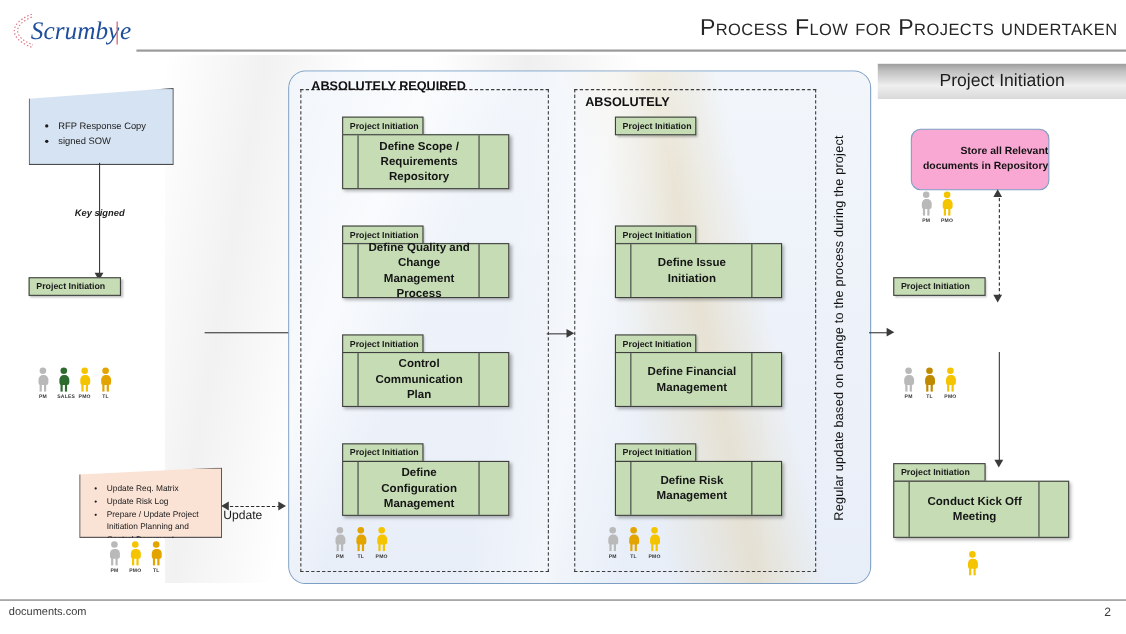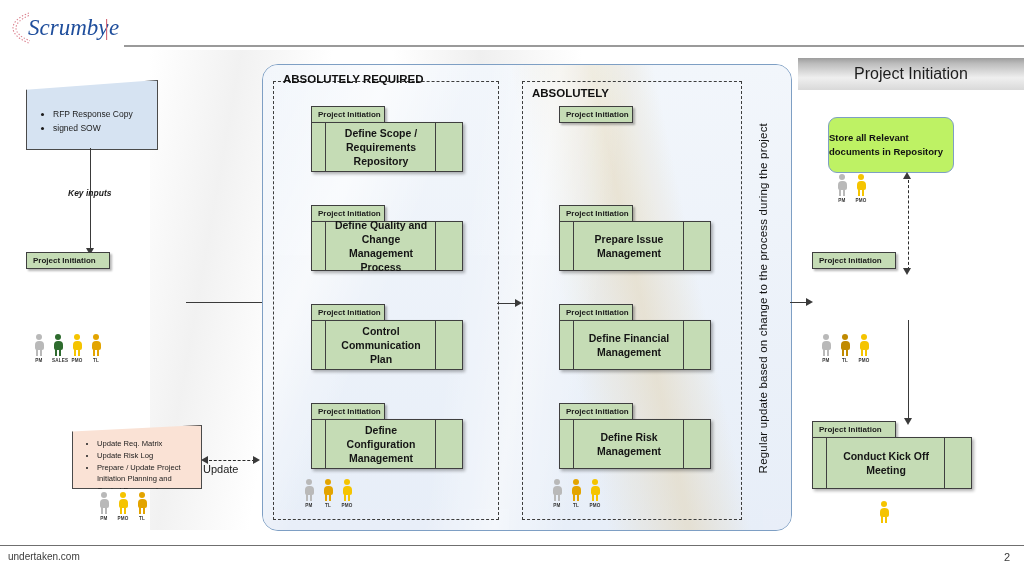--- a/index.html
+++ b/index.html
@@ -95,22 +95,22 @@
   .quad2{
     position:absolute;
     background:#fae2d5;border:1px solid #4a4a4a;
     clip-path:polygon(0% 10%,100% 0%,100% 100%,0% 100%);
   }
   .quad2-inner{position:absolute;left:10px;top:12px;right:4px;font-size:7.6px;color:#1b1b1b;line-height:1.55;}
   .quad2-inner ul{margin:0;padding-left:14px;}
 
   
   .note{
-    position:absolute;background:#bef264;border:1px solid #7e9fc4;border-radius:9px;
-    display:flex;align-items:center;justify-content:center;text-align:left;
+    position:absolute;background:#f9a8d4;border:1px solid #7e9fc4;border-radius:9px;
+    display:flex;align-items:center;justify-content:center;text-align:right;
     font-size:9.5px;font-weight:bold;color:#121212;line-height:1.45;
   }
 
   
   .figs{position:absolute;display:flex;gap:7px;align-items:flex-end;}
   .fig{width:12px;text-align:center;}
   .fig .glyph{display:block;margin:0 auto;width:12px;height:23px;position:relative;}
   .fig .head{position:absolute;left:3px;top:0;width:6px;height:6px;border-radius:50%;}
   .fig .torso{position:absolute;left:1.5px;top:6.5px;width:9px;height:9px;border-radius:4px 4px 2px 2px;}
   .fig .legL{position:absolute;left:3px;top:15px;width:2.2px;height:7px;}
@@ -164,37 +164,38 @@
         <ellipse cx="54" cy="24" rx="44" ry="17.5"></ellipse>
       </g>
       <rect x="24" y="2" width="96" height="44" fill="#ffffff"></rect>
       <text x="22" y="31" font-family="'Liberation Serif', serif" font-size="23" font-style="italic" fill="#1f4e9c">Scrumby</text>
       <text x="97" y="31" font-family="'Liberation Serif', serif" font-size="23" font-style="italic" fill="#d46a7a">|</text>
       <text x="103" y="31" font-family="'Liberation Serif', serif" font-size="23" font-style="italic" fill="#1f4e9c">e</text>
     </svg>
   </div>
 
   <div class="hdr-rule"></div>
+  <div class="title">Process Flow for Projects undertaken</div>
 
   <div class="banner">
     <span>Project Initiation</span>
   </div>
 
   <div class="quad" style="left:26px;top:80px;width:130px;height:68px;">
     <div class="quad-inner">
       <ul>
         <li>RFP Response Copy</li>
         <li>signed SOW</li>
       </ul>
     </div>
   </div>
 
   <div class="ln lnv" style="left:90px;top:148px;height:102px;"></div>
   <div class="arrow-d" style="left:85.5px;top:248px;"></div>
-  <div class="key-inputs" style="left:68px;top:188px;">Key inputs</div>
+  <div class="key-inputs" style="left:68px;top:188px;">Key signed</div>
 
   <div class="proc" style="left:26px;top:252px;width:160px;height:68px;">
     <div class="tab" style="width:84px;">Project Initiation</div>
   </div>
 
   <div class="figs" style="left:33px;top:334px;">
     <div class="fig">
         <span class="glyph">
           <i class="head" style="background:#b9b9b9"></i>
           <i class="torso" style="background:#b9b9b9"></i>
@@ -347,21 +348,21 @@
         </div>
     </div>
 
     <div class="proc" style="left:296px;top:41px;width:152px;height:66px;">
       <div class="tab" style="width:74px;">Project Initiation</div>
     </div>
 
     <div class="proc" style="left:296px;top:140px;width:152px;height:66px;">
       <div class="tab" style="width:74px;">Project Initiation</div>
       <div class="body">
-          <span class="txt">Prepare Issue Management</span>
+          <span class="txt">Define Issue Initiation</span>
         </div>
     </div>
 
     <div class="proc" style="left:296px;top:239px;width:152px;height:66px;">
       <div class="tab" style="width:74px;">Project Initiation</div>
       <div class="body">
           <span class="txt">Define Financial Management</span>
         </div>
     </div>
 
@@ -490,16 +491,16 @@
           <i class="head" style="background:#f5c400"></i>
           <i class="torso" style="background:#f5c400"></i>
           <i class="legL" style="background:#f5c400"></i>
           <i class="legR" style="background:#f5c400"></i>
         </span>
         <span class="cap"></span>
       </div>
   </div>
 
   <div class="ftr-rule"></div>
-  <div class="ftr-left">undertaken.com</div>
+  <div class="ftr-left">documents.com</div>
   <div class="ftr-right">2</div>
 
 </div>
 
 </body></html>

